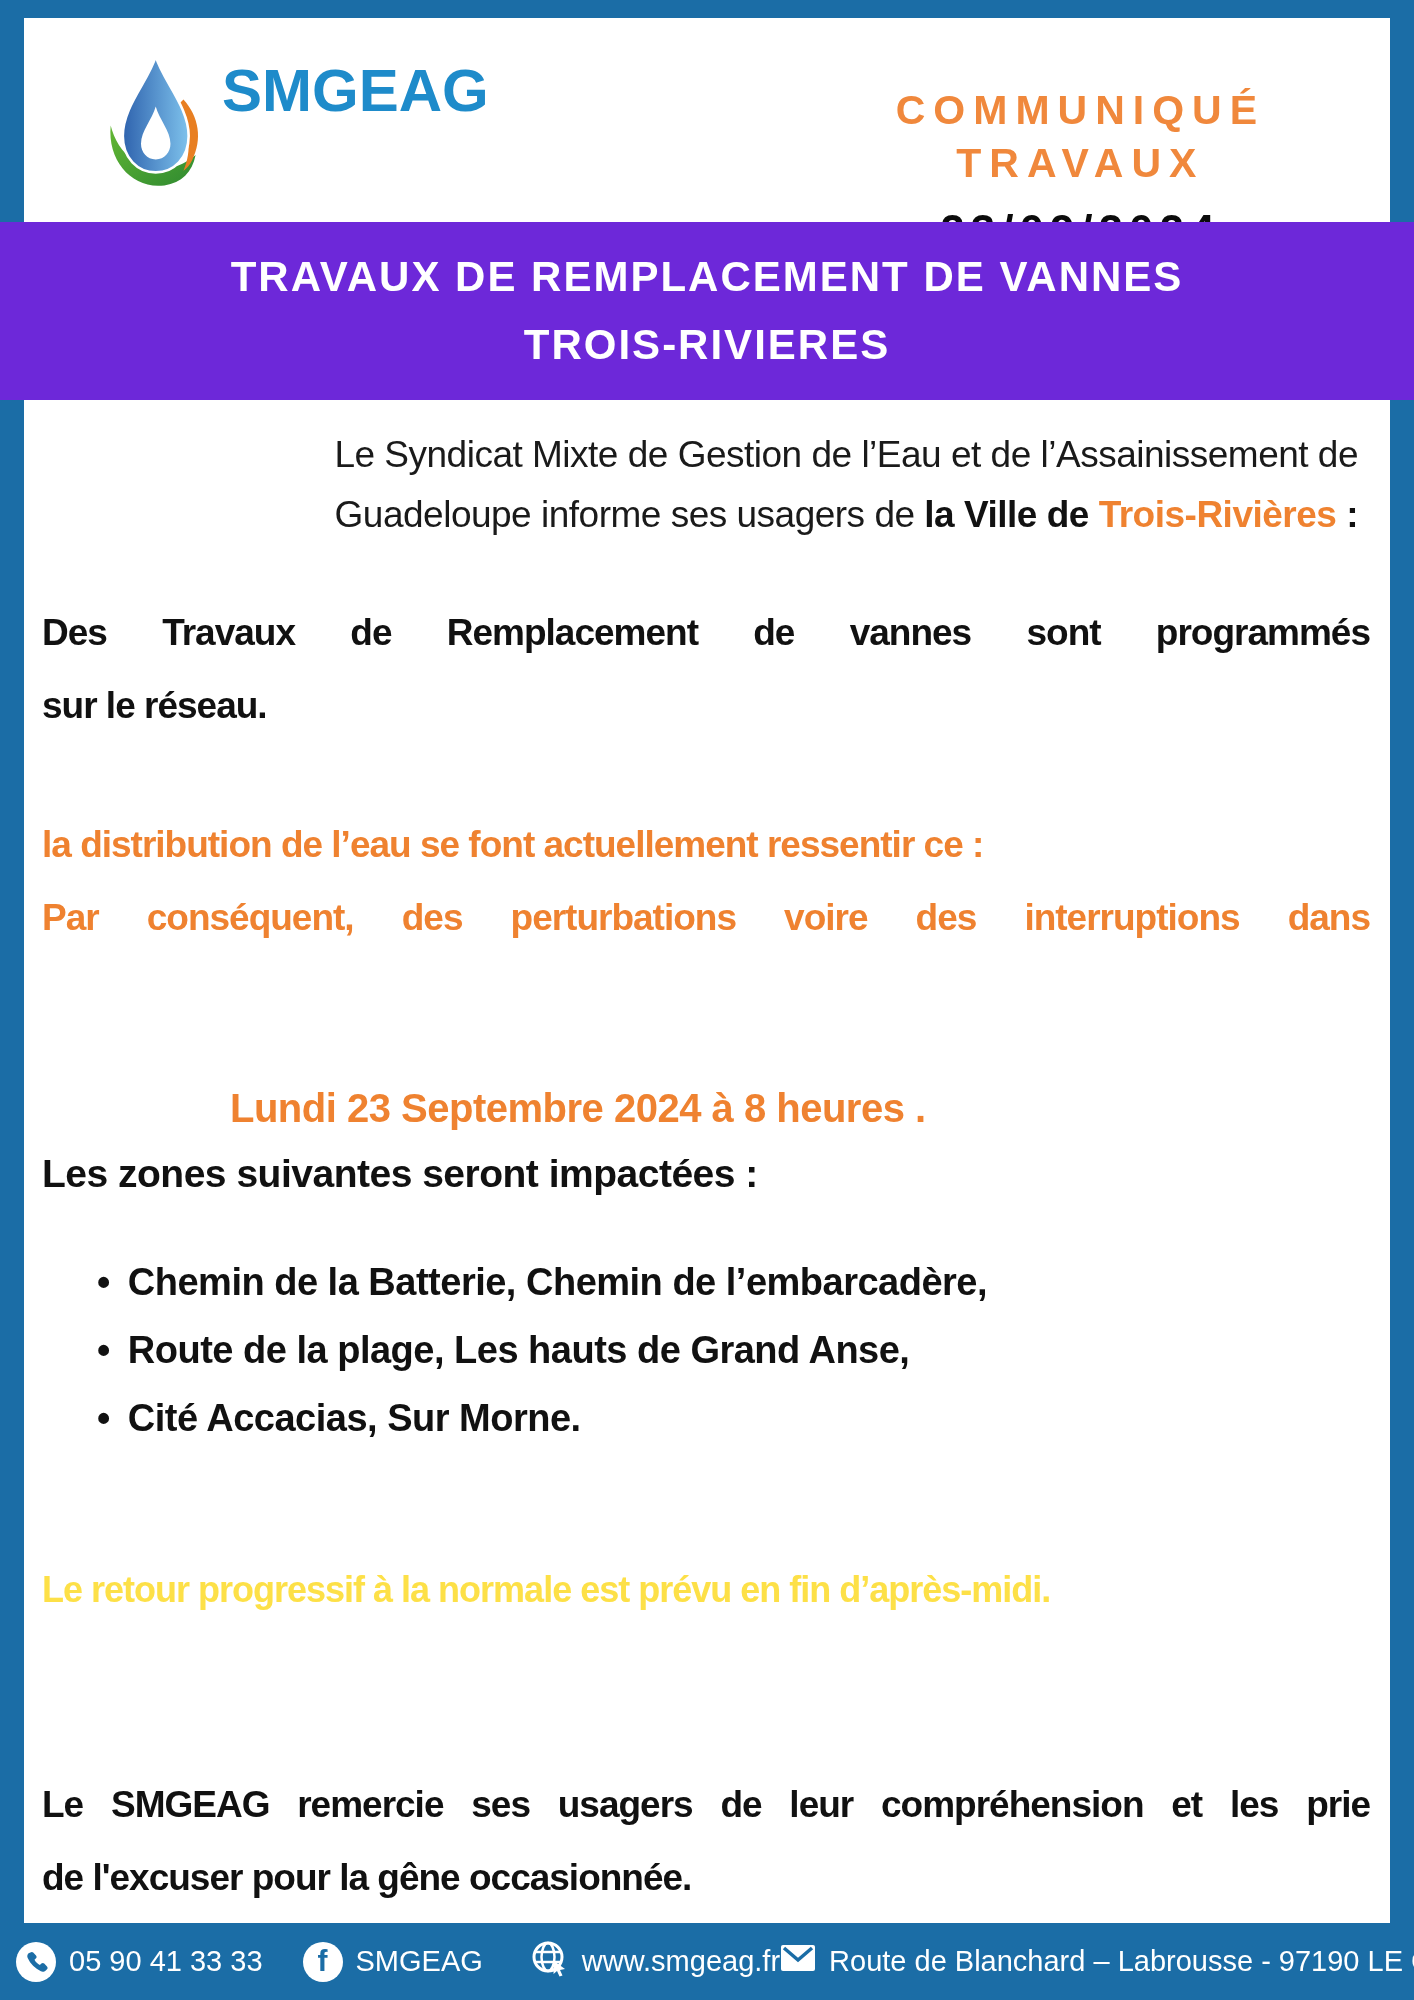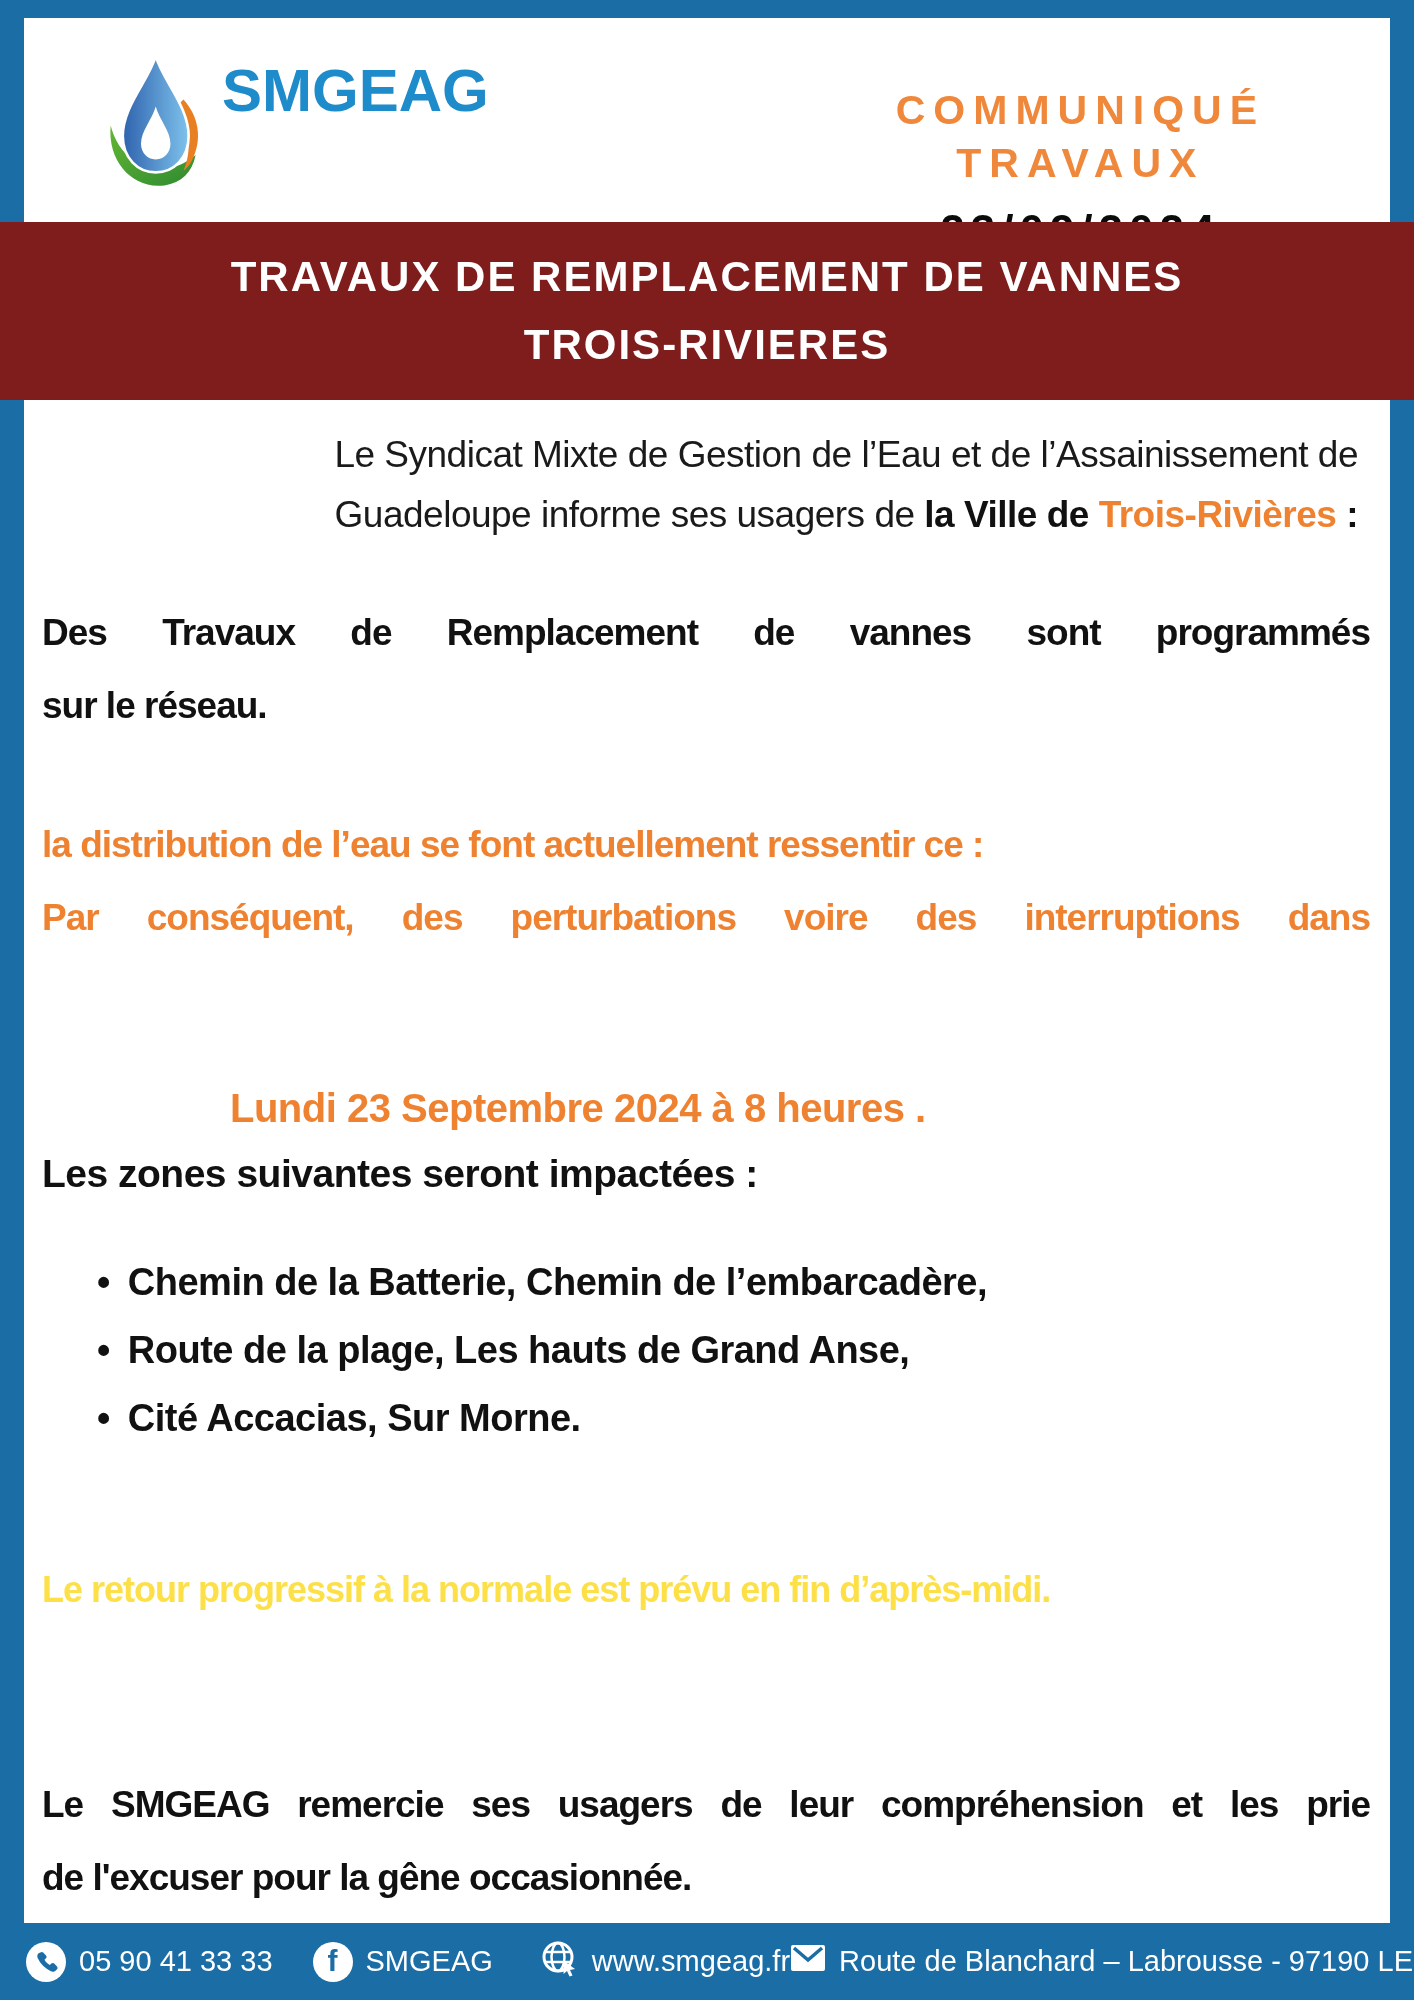--- a/index.html
+++ b/index.html
@@ -4,25 +4,25 @@
 <style>
   html,body{margin:0;padding:0;background:#e8e8e8;}
   .page{
     position:relative; width:1414px; height:2000px;
     background:#1b6da6; overflow:hidden;
     font-family:"Liberation Sans", sans-serif;
     text-decoration:underline;
   }
   
   .header-panel{position:absolute; left:24px; right:24px; top:18px; height:204px; background:#ffffff;}
-  .banner{position:absolute; left:0; right:0; top:222px; height:178px; background:#7f1d1d;
+  .banner{position:absolute; left:0; right:0; top:222px; height:178px; background:#6d28d9;
           display:flex; flex-direction:column; align-items:center; justify-content:center; gap:10px;}
   .body-panel{position:absolute; left:24px; right:24px; top:400px; bottom:72px; background:#ffffff;}
   .footer{position:absolute; left:0; right:0; bottom:0; height:77px; background:#1b6da6;
-          display:flex; align-items:center; padding:0 26px; box-sizing:border-box; color:#ffffff;}
+          display:flex; align-items:center; padding:0 16px; box-sizing:border-box; color:#ffffff;}
 
   
   .logo-row{position:absolute; left:78px; top:26px; display:flex; align-items:flex-start; gap:16px;}
   .logo-text{margin-top:16px;}
   .logo-word{font-size:60px; font-weight:700; color:#1e8bca; letter-spacing:0px; line-height:62px;}
   .logo-sub{font-size:19px; color:#232323; line-height:24px; margin-top:6px;}
   .head-right{position:absolute; right:125px; top:34px; text-align:center;margin-top:32px;}
   .tagline{color:#f0883c; font-weight:700; font-size:41px; letter-spacing:8px; line-height:53px;}
   .head-date{color:#0b0b0b; font-weight:700; font-size:44px; letter-spacing:6px; margin-top:16px;}
 

